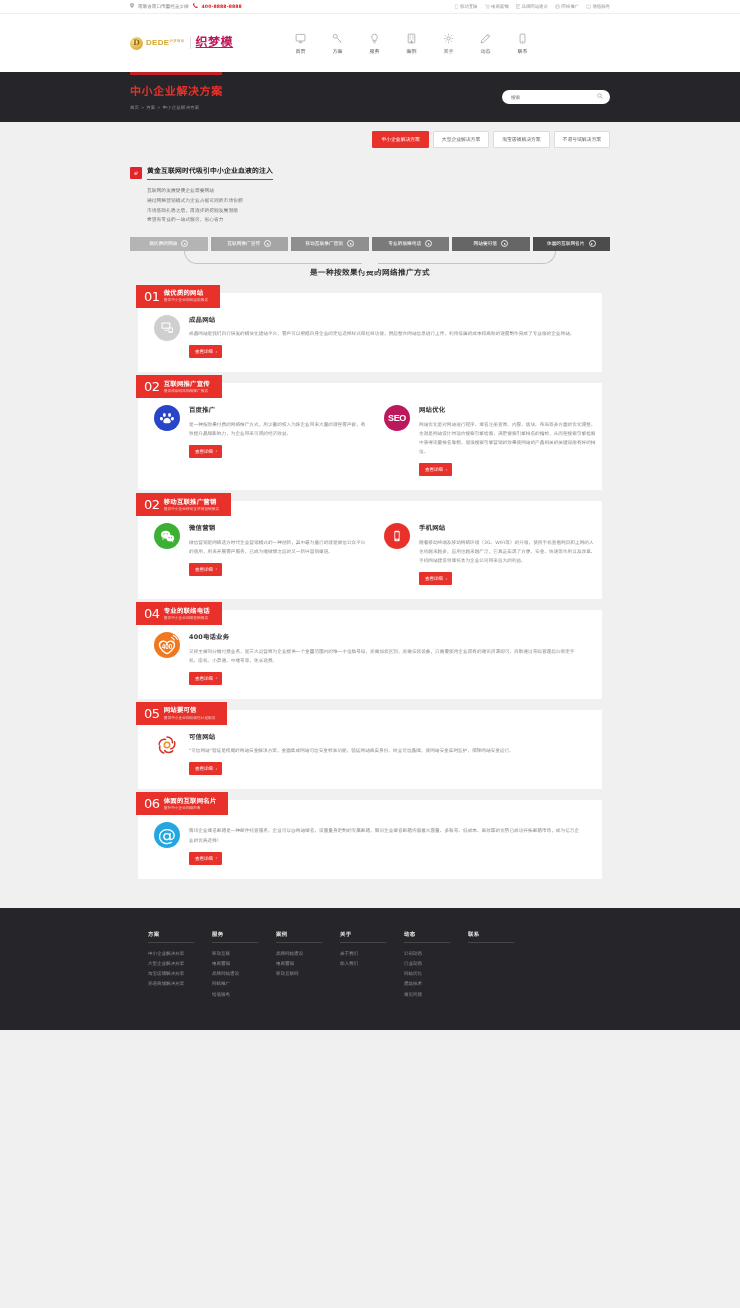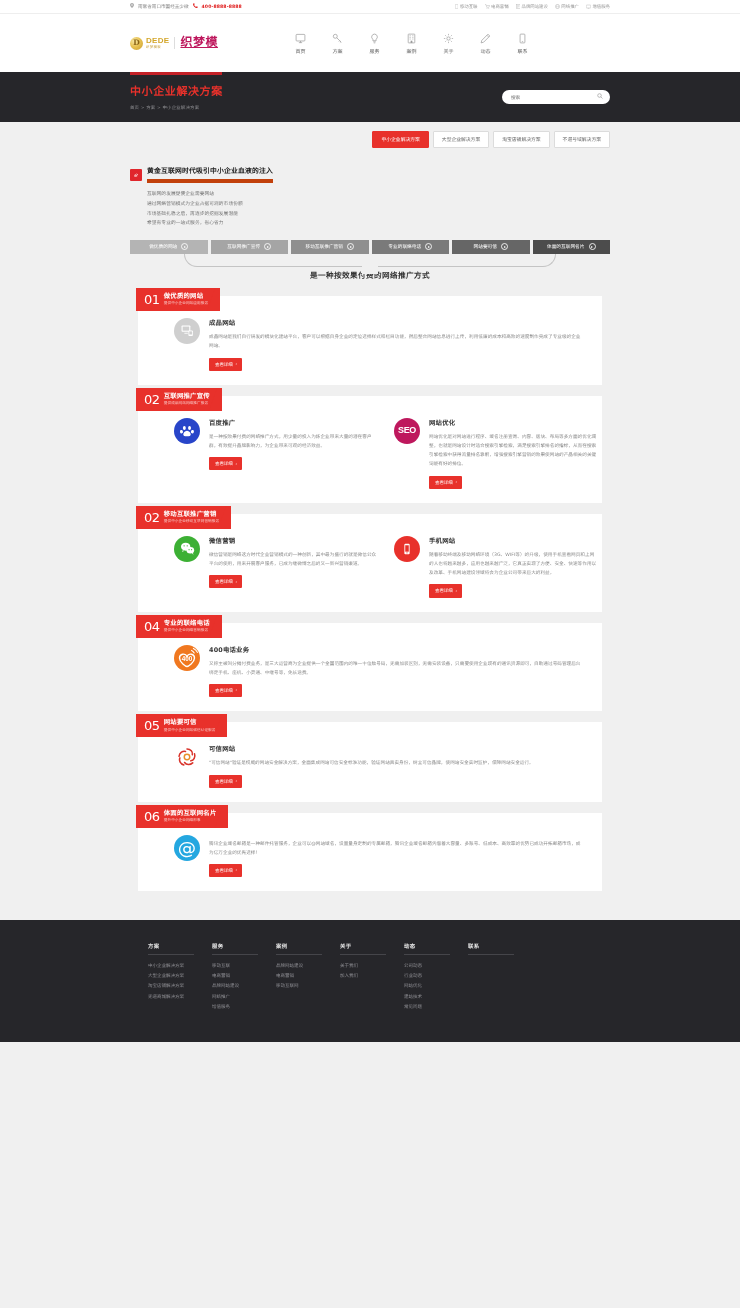--- a/index.html
+++ b/index.html
@@ -23,21 +23,21 @@
   
   header.site-head { background:#fff; height:58px; }
   header.site-head .wrap { display:flex; align-items:center; height:58px; }
   .logo { display:flex; align-items:center; gap:3px; width:130px; }
   .logo-coin {
     width:13px; height:13px; border-radius:50%;
     background:radial-gradient(circle at 35% 32%, #f7e9a8 0%, #e8c252 45%, #c99c2c 100%);
     display:flex; align-items:center; justify-content:center;
     font-size:7.5px; font-weight:bold; color:#8a6417; font-family:"DejaVu Serif",serif;
   }
-  .logo-dede { display:flex; flex-direction:column; line-height:1; }
+  .logo-dede { display:flex; flex-direction:row; line-height:1; }
   .logo-dede .d1 { font-size:8px; font-weight:bold; color:#d4a72c; letter-spacing:.3px; font-family:"Liberation Sans",sans-serif; }
   .logo-dede .d2 { font-size:3.4px; color:#c8a03a; letter-spacing:.4px; margin-top:.8px; }
   .logo-sep { width:1px; height:12px; background:#ddd; margin:0 2px; }
   .logo-cn { font-size:12px; font-weight:bold; color:#be185d; letter-spacing:.5px;text-decoration:underline; }
 
   nav.mainnav { display:flex; margin-left:22px; gap:0; }
   .nav-item {
     width:37px; text-align:center; cursor:pointer;
     display:flex; flex-direction:column; align-items:center; gap:3px;
   }
@@ -76,21 +76,21 @@
   .intro-col.right::before {
     content:""; position:absolute; left:-12px; top:2px; width:2px; height:12px; background:#e8312b;
   }
   .intro-head { display:flex; align-items:center; gap:5px; }
   .intro-badge {
     width:12px; height:12px; background:#e0262c; border-radius:1px;
     display:flex; align-items:center; justify-content:center;
   }
   .intro-title {
     font-size:6.8px; font-weight:bold; color:#222;
-    border-bottom:4px solid #c2410c; padding-bottom:2.5px; letter-spacing:.2px;
+    border-bottom:1px solid #c2410c; padding-bottom:2.5px; letter-spacing:.2px;
   }
   .intro-list { margin-top:6px; padding-left:17px; }
   .intro-list li { list-style:none; font-size:4.7px; color:#777; line-height:2.05; letter-spacing:.1px; }
 
   
   .steps { background:#f0f0f0; padding:8px 0 0; }
   .steps .wrap { display:flex; justify-content:space-between; gap:3px; }
   .step {
     flex:1; height:14px; display:flex; align-items:center; justify-content:center; gap:4px;
     font-size:4.7px; color:#fff; padding:0 3px; cursor:pointer; white-space:nowrap;
@@ -132,21 +132,21 @@
     background:#e8312b; transform:skewX(-20deg);
   }
   .card-tag .num {
     font-size:13px; font-weight:normal; font-family:"DejaVu Sans",sans-serif;
     letter-spacing:-.4px; margin-right:4px; position:relative; z-index:2; line-height:1;
   }
   .card-tag .tt { position:relative; z-index:2; line-height:1.18; }
   .card-tag .t1 { font-size:6.4px; font-weight:bold; letter-spacing:.2px; display:block; }
   .card-tag .t2 { font-size:3.6px; color:rgba(255,255,255,.72); display:block; margin-top:.8px; letter-spacing:.1px; }
 
-  .card-body { display:flex; gap:16px;margin-left:20px; }
+  .card-body { display:flex; gap:16px; }
   .svc { display:flex; gap:9px; flex:1; min-width:0; }
   .svc.half { width:50%; flex:0 0 auto; }
   .svc-ico {
     width:26px; height:26px; border-radius:50%; flex:0 0 auto;
     display:flex; align-items:center; justify-content:center; overflow:hidden;
   }
   .svc-txt { flex:1; min-width:0; }
   .svc-name { font-size:6.4px; font-weight:bold; color:#333; letter-spacing:.2px; }
   .svc-desc { font-size:4.6px; color:#8a8a8a; line-height:2.0; margin-top:4px; letter-spacing:.05px; }
   .btn-more {

